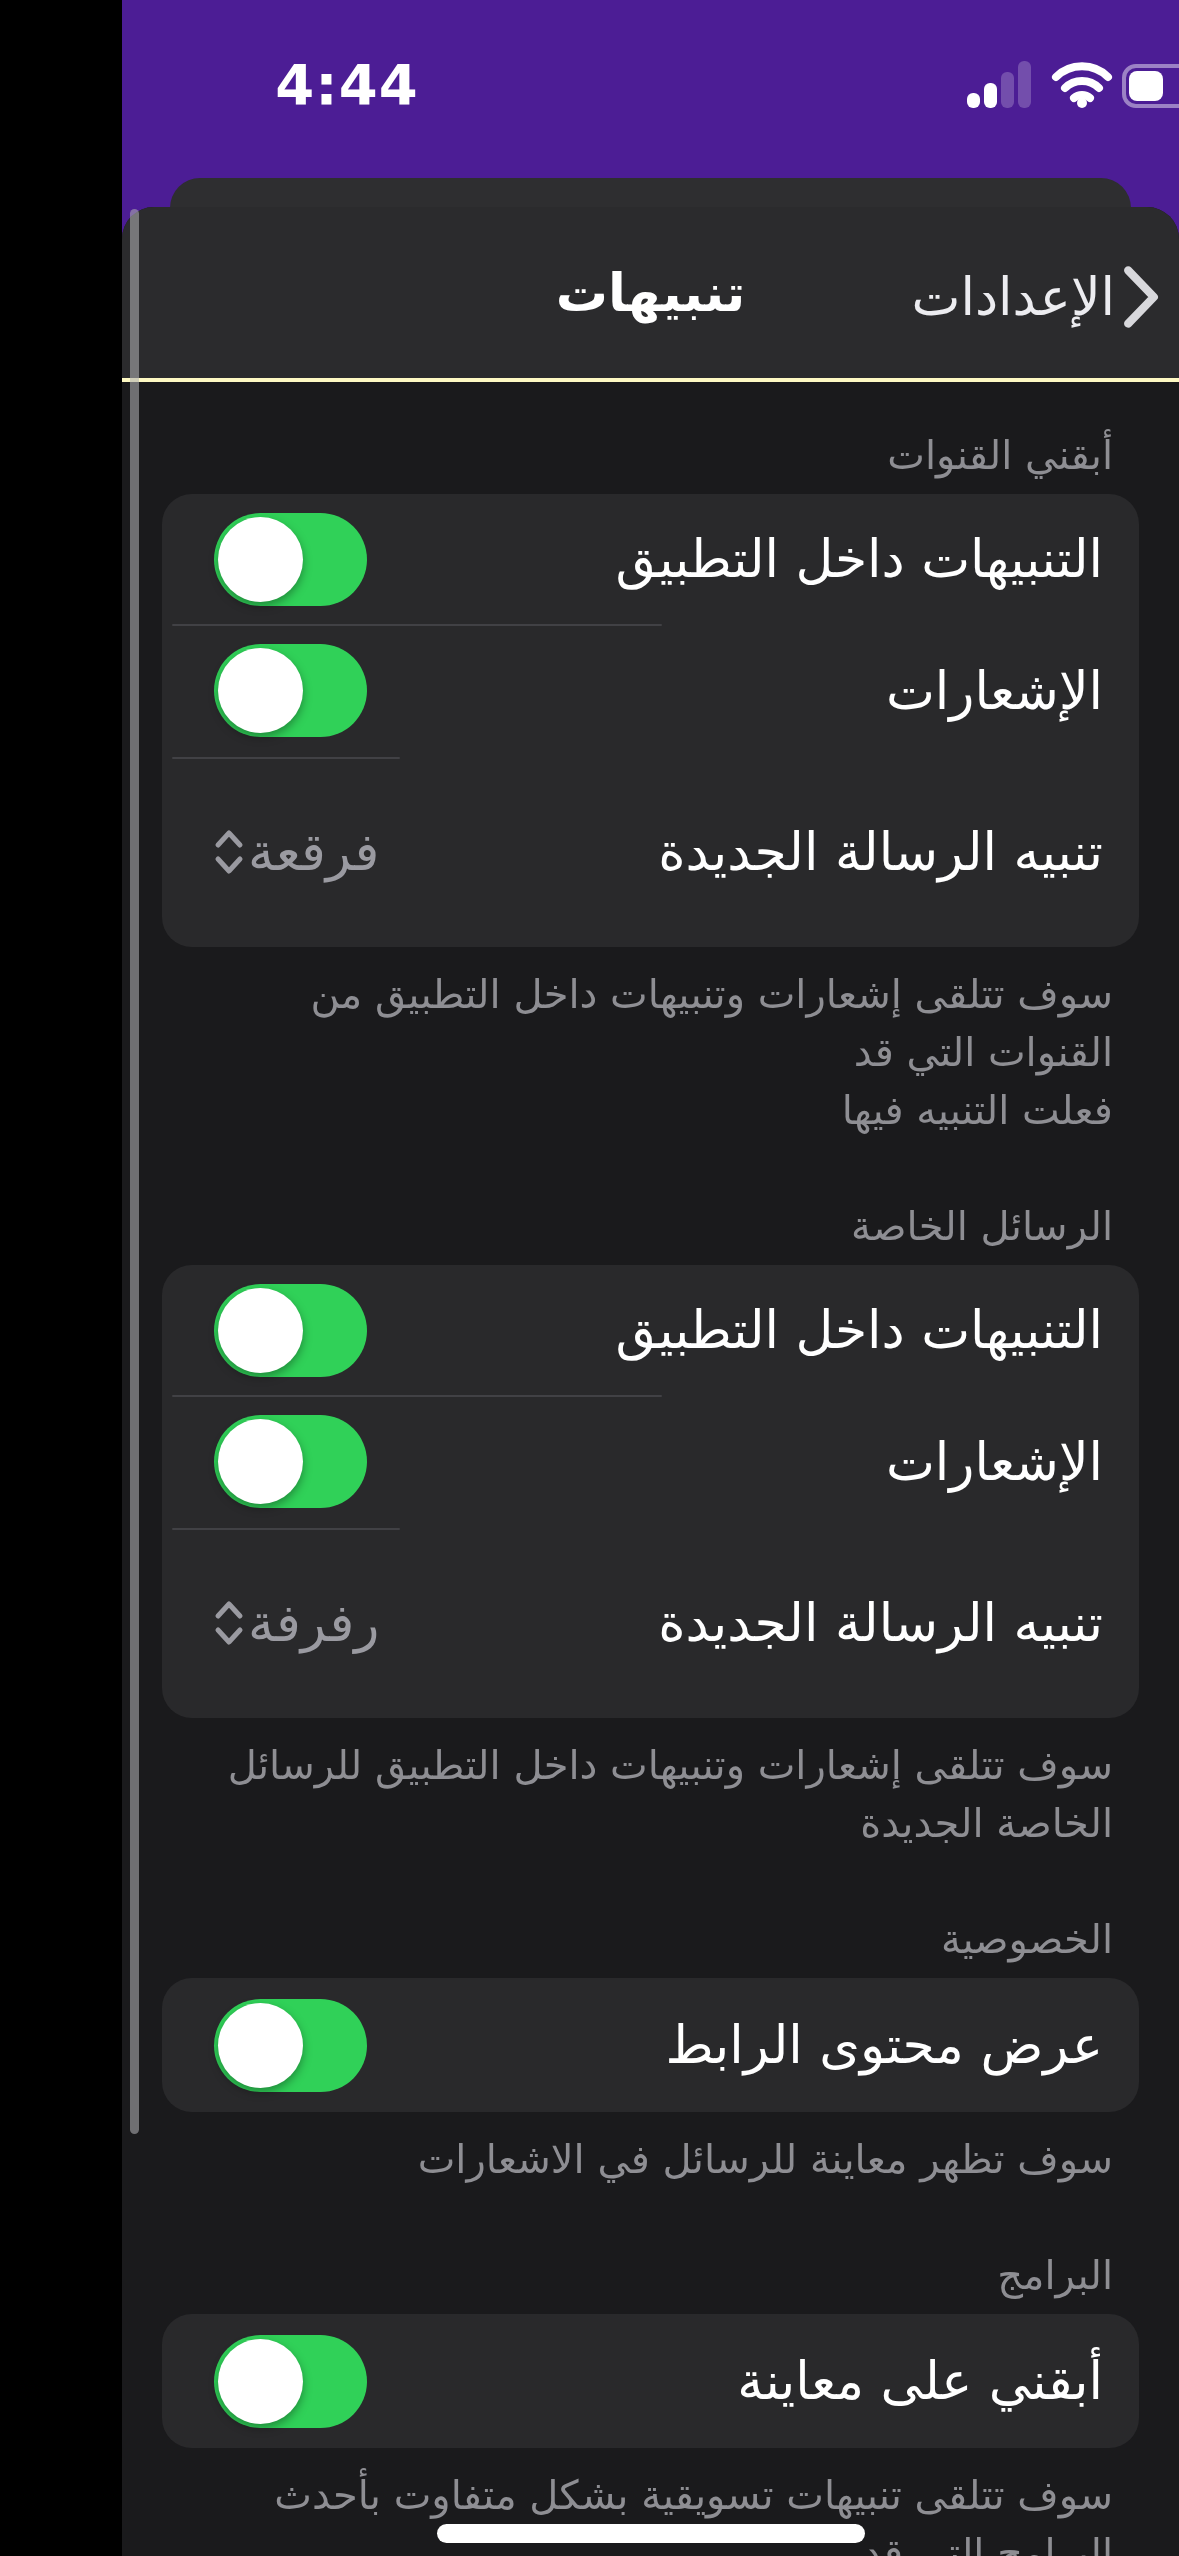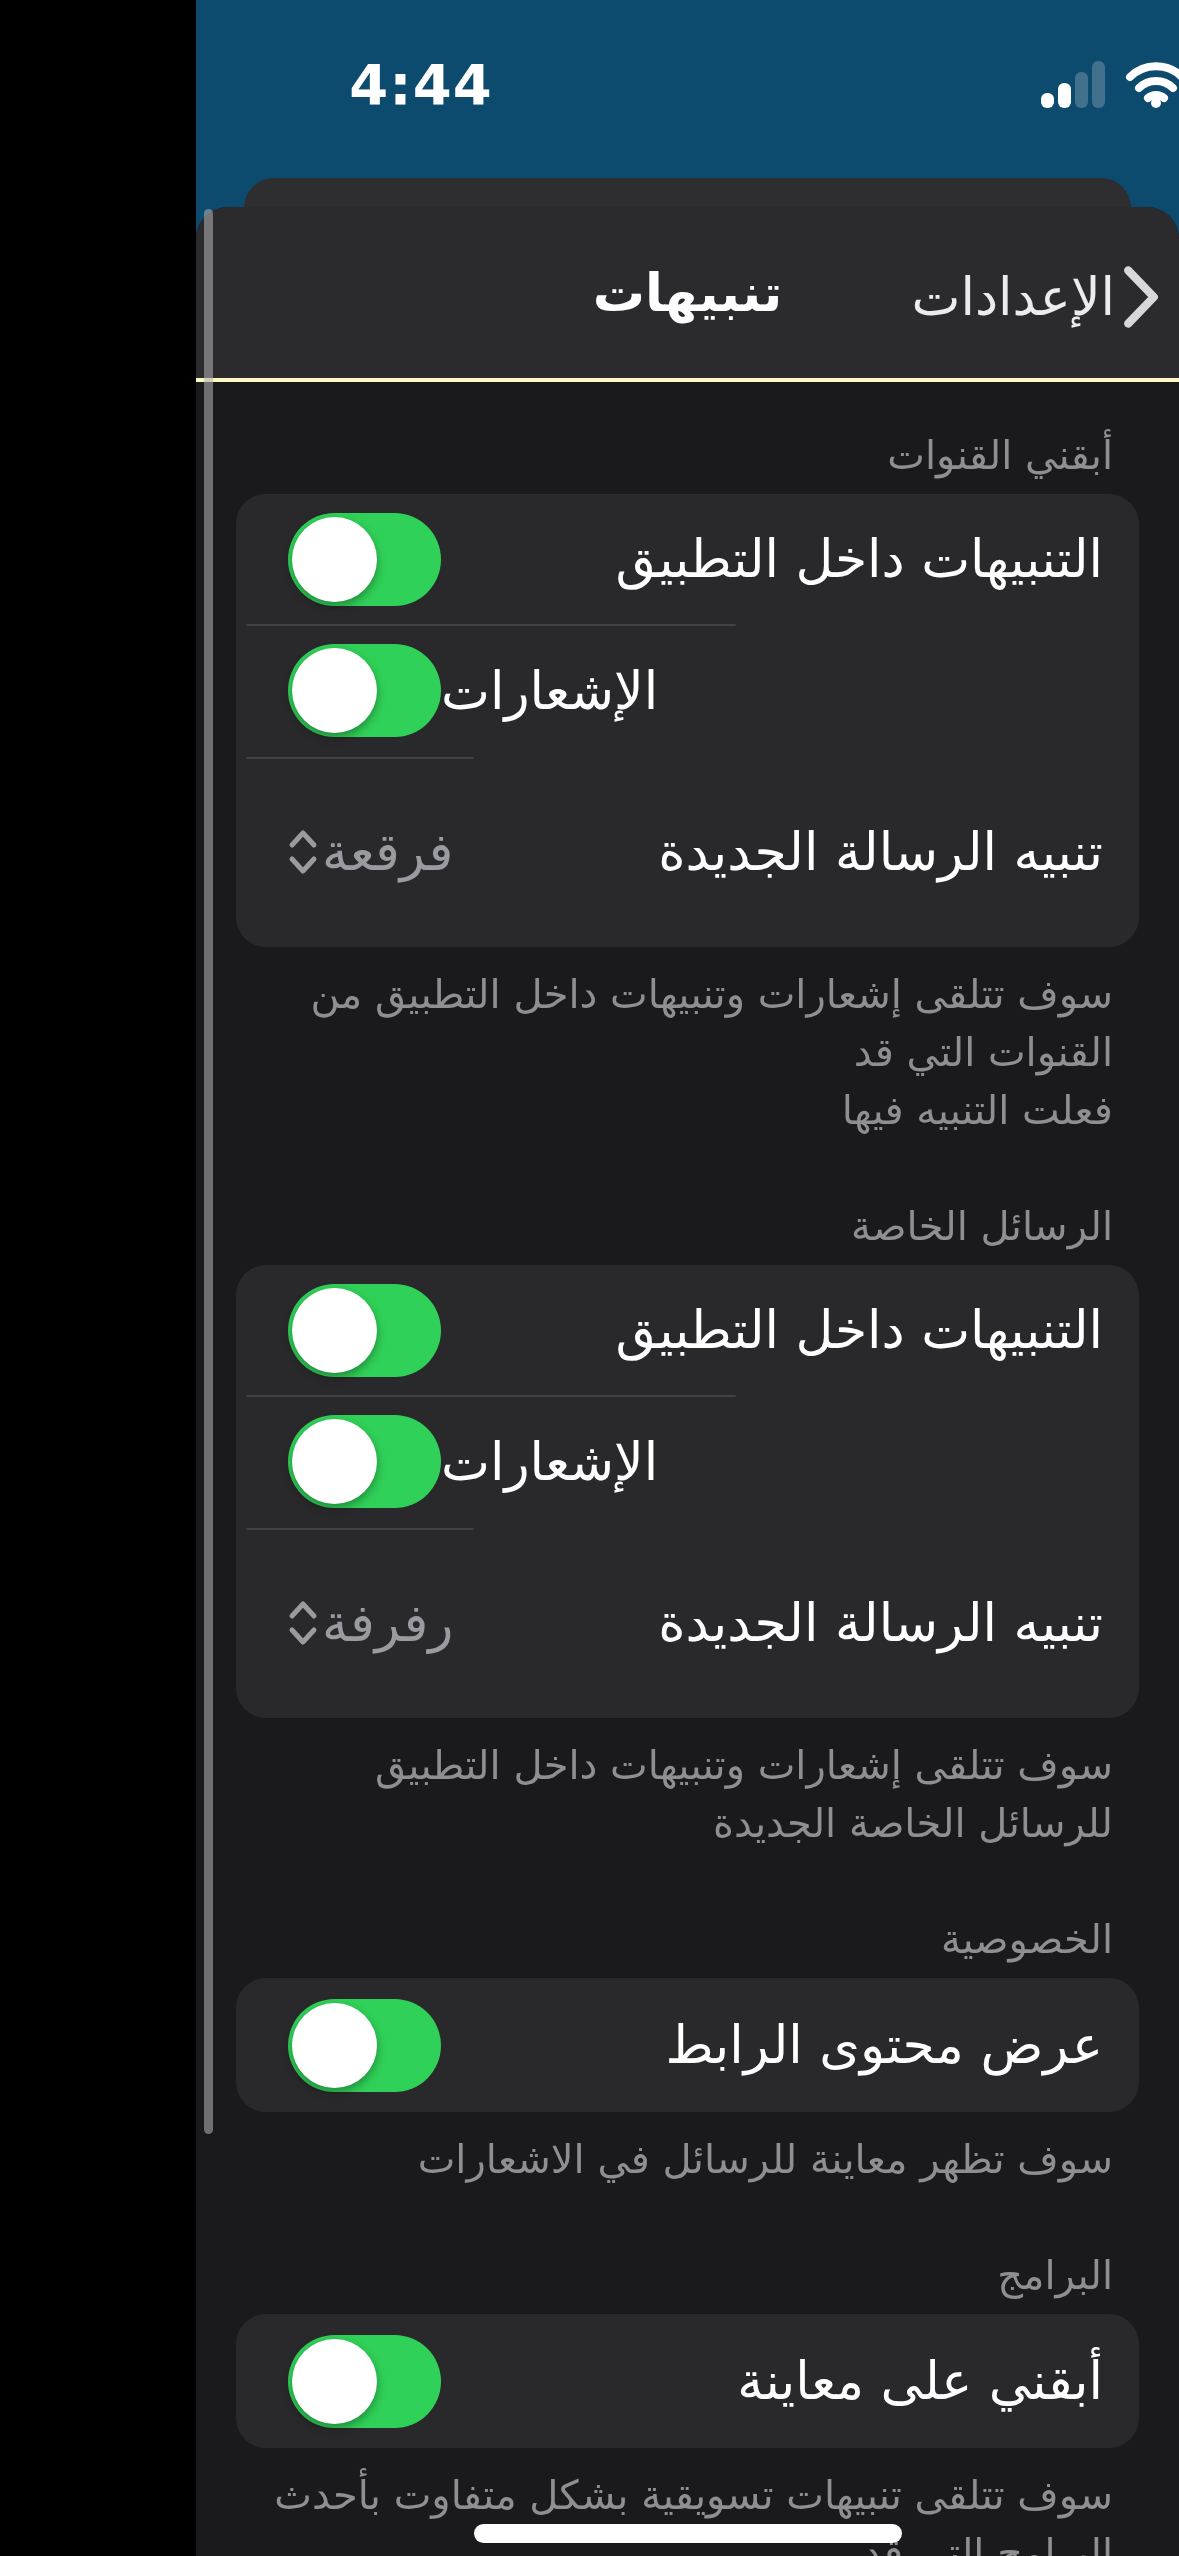--- a/index.html
+++ b/index.html
@@ -1,19 +1,19 @@
 <!DOCTYPE html>
 <html lang="ar" dir="rtl"><head>
 <meta charset="utf-8">
 <style>
   * { margin:0; padding:0; box-sizing:border-box; }
   html,body { background:#000; }
   .phone {
-    position:relative; width:983px; height:2556px; overflow:hidden;
-    background:#0c4a6e; direction:rtl;
+    position:relative; width:1057px; height:2556px; overflow:hidden;
+    background:#4c1d95; direction:rtl;
     font-family:"DejaVu Sans", sans-serif;
     -webkit-font-smoothing:antialiased;
   }
 
   
   .statusbar { position:absolute; top:0; left:0; width:100%; height:180px; z-index:5; }
   .time { position:absolute; left:150px; top:52px; width:150px; text-align:center;
           color:#fff; font-size:56px; font-weight:700; letter-spacing:1px; direction:ltr; }
   .signal { position:absolute; left:845px; top:60px; width:70px; height:48px; }
   .signal .bar { position:absolute; bottom:0; width:13px; border-radius:6px; background:#fff; }
@@ -48,21 +48,21 @@
   .back .chev { display:block; }
   .back .lbl { color:#ececf0; font-size:52px; }
 
   
   .content { position:relative; }
   .section-header { margin:50px 66px 0 66px; color:#8e8e93; font-size:40px; text-align:right; }
   .section-header.gap { margin-top:64px; }
   .card { position:relative; margin:16px 40px 0 40px; background:#29292b; border-radius:30px; }
   .row { display:flex; align-items:center; justify-content:space-between;
          height:130px; padding:0 36px 0 52px; }
-  .row:nth-child(2) { height:133px;justify-content:flex-end; }
+  .row:nth-child(2) { height:133px; }
   .row.tall { height:190px; }
   .card.single .row { height:134px; }
   .row .label { color:#ffffff; font-size:52px; }
 
   .sep { position:absolute; left:10px; height:2px; background:#414145; border-radius:1px; }
   .sep-after-0 { top:130px; width:490px; }
   .sep-after-1 { top:263px; width:228px; }
 
   
   .switch { position:relative; width:153px; height:93px; border-radius:47px;

